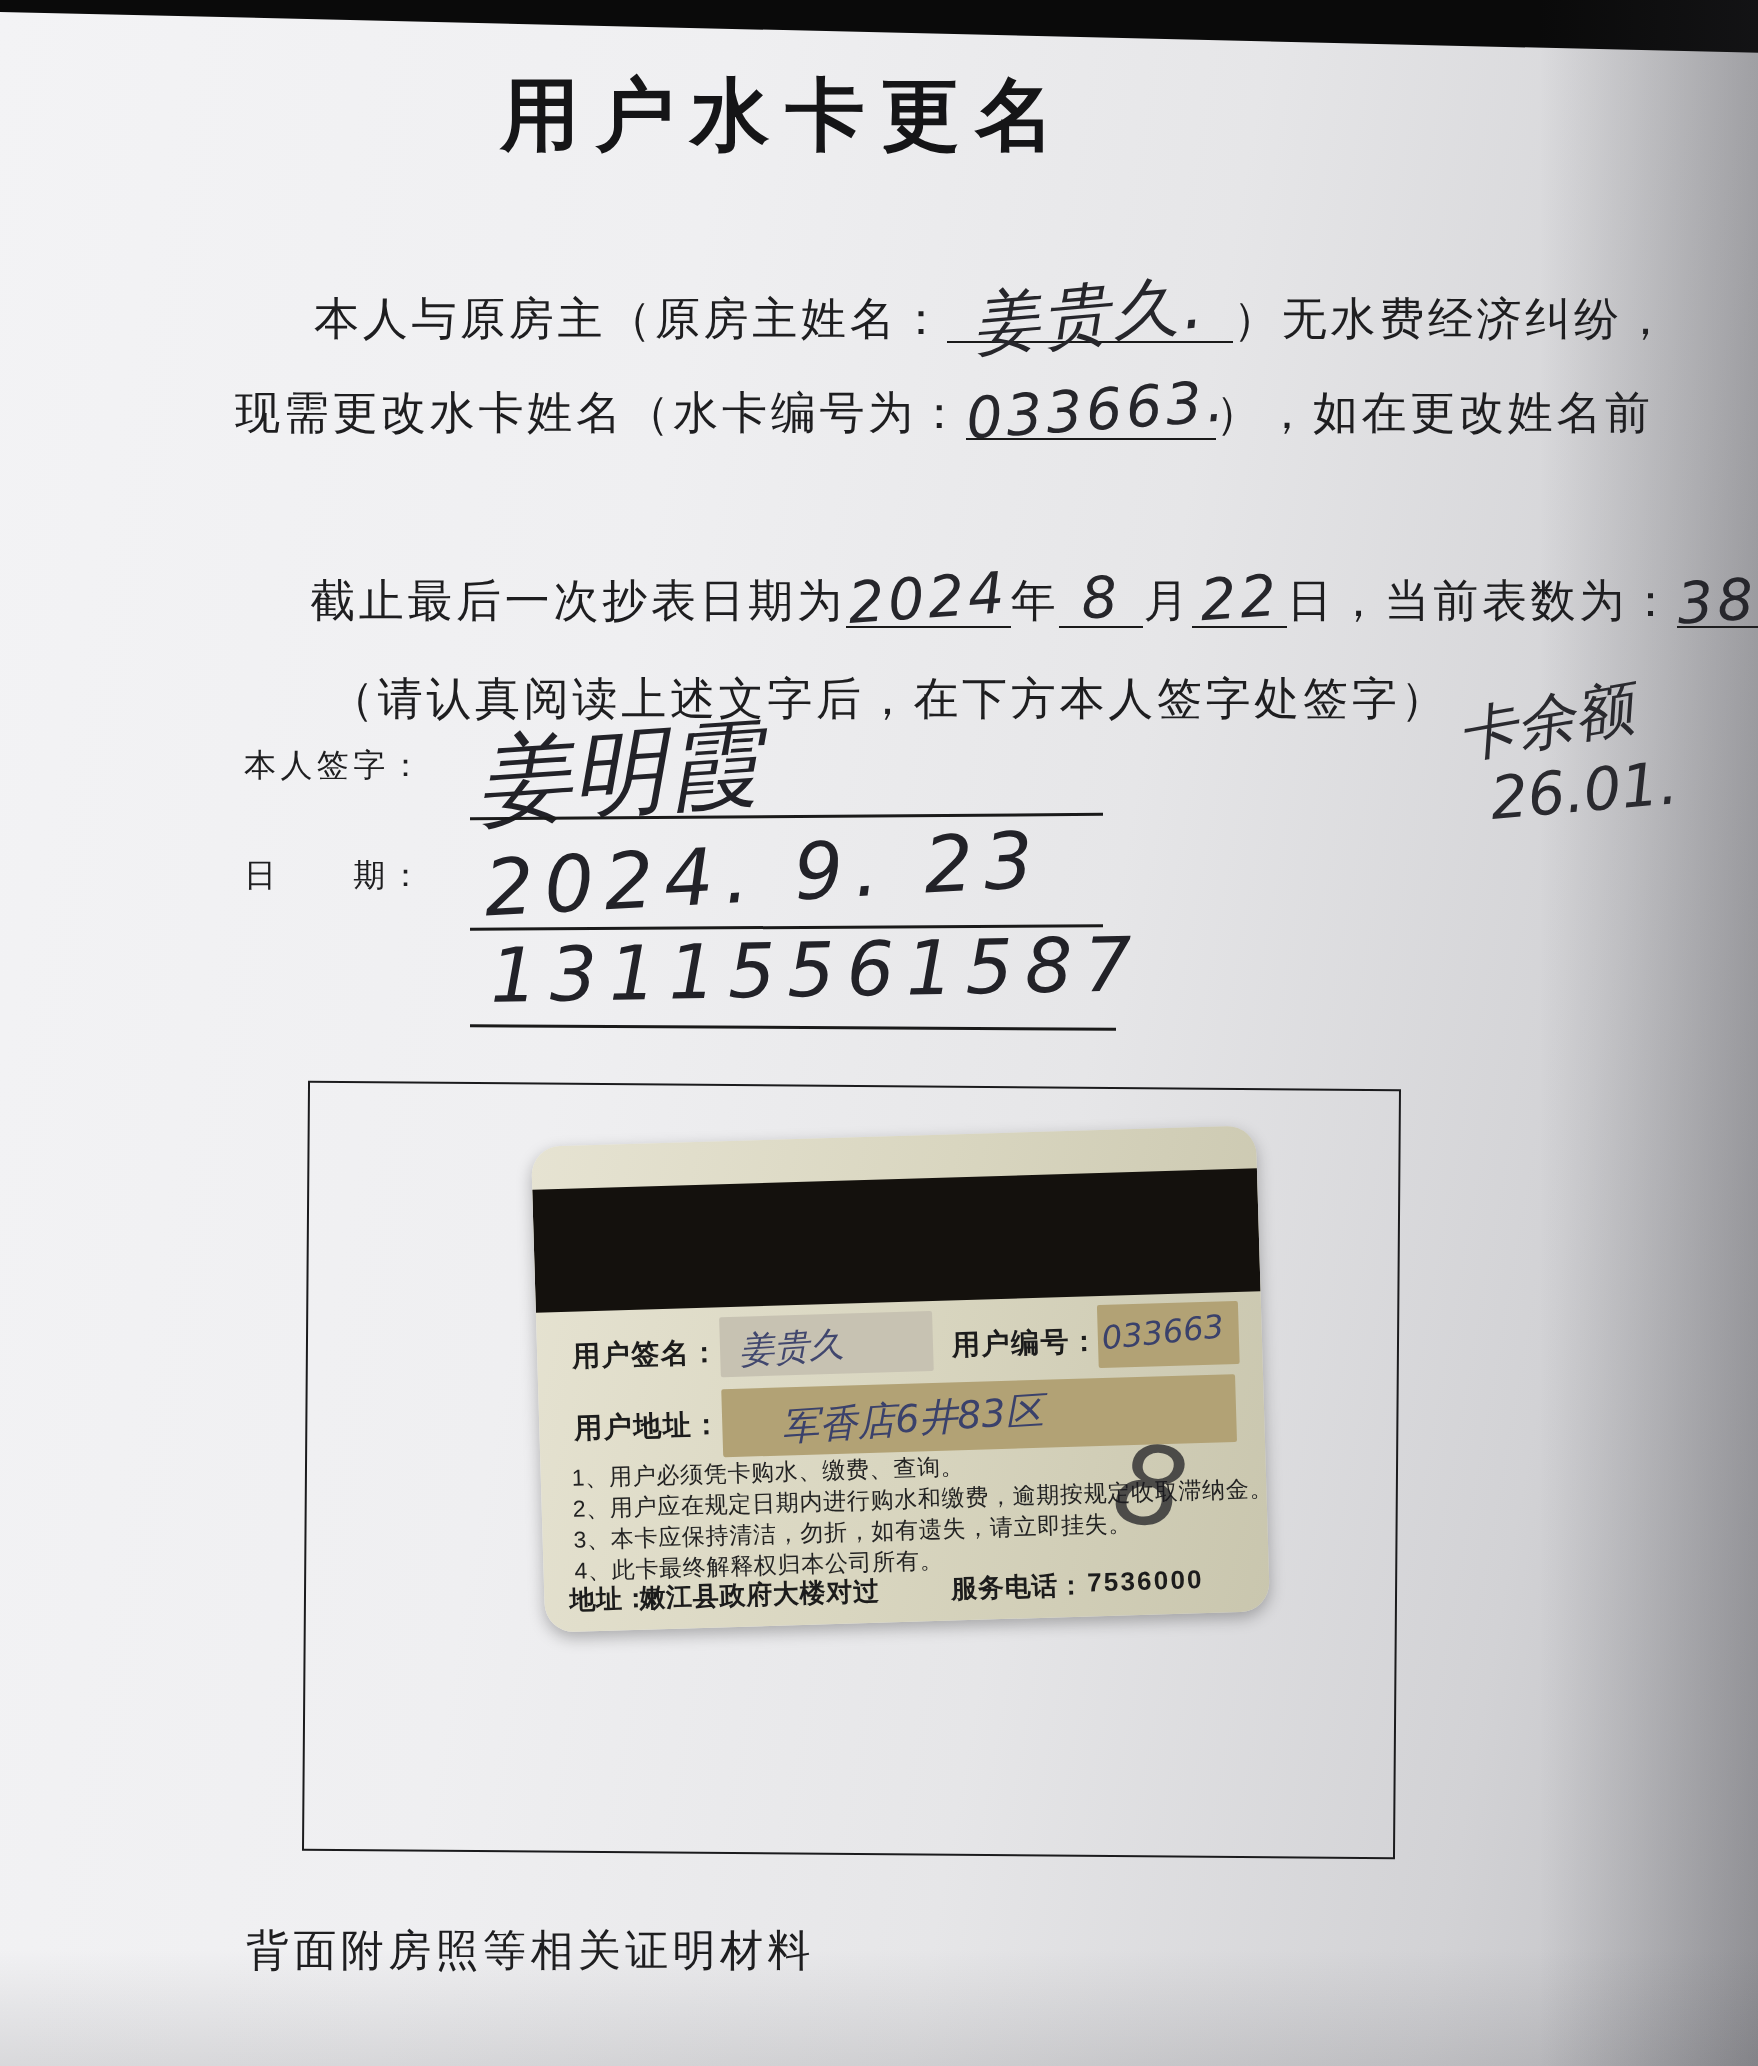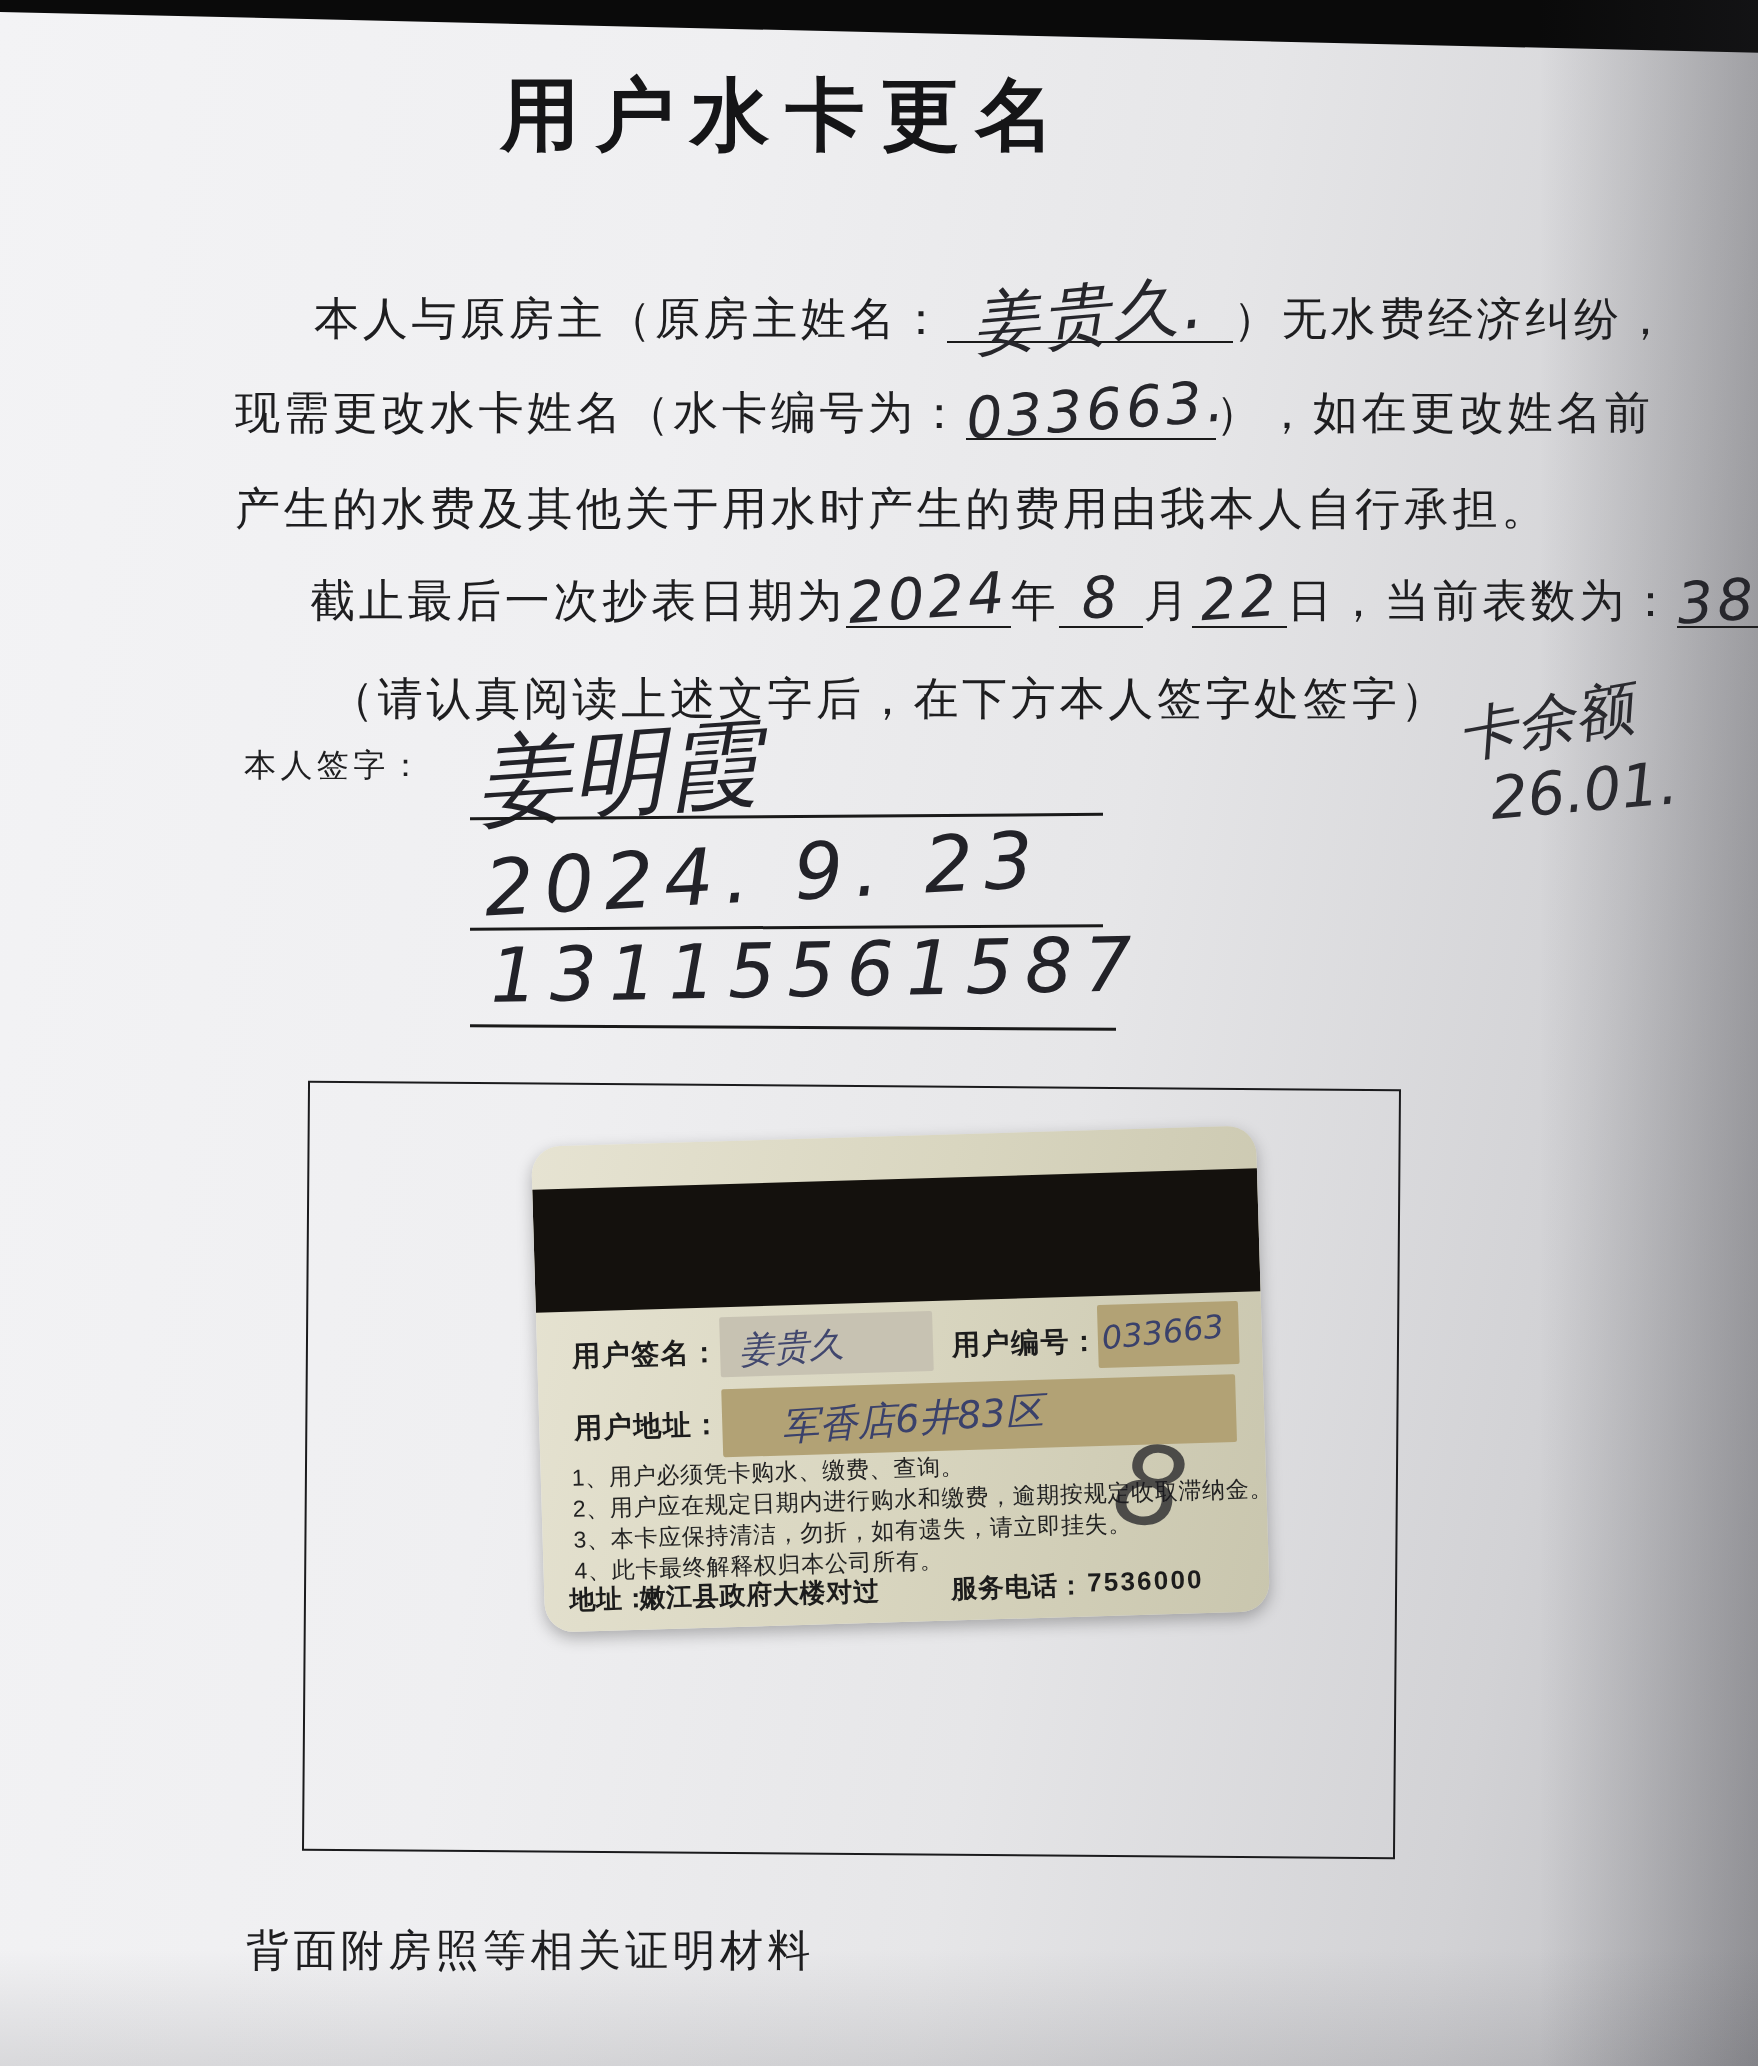--- a/index.html
+++ b/index.html
@@ -101,35 +101,35 @@
   <div class="title">用户水卡更名</div>
 
   <div class="line" style="left:314px;top:288px;">
     <span>本人与原房主（原房主姓名：</span><span class="fill" style="width:286px;"><span class="hw">姜贵久.</span></span><span>）无水费经济纠纷，</span>
   </div>
 
   <div class="line" style="left:235px;top:383px;">
     <span>现需更改水卡姓名（水卡编号为：</span><span class="fill small" style="width:250px;"><span class="hw">033663.</span></span><span>），如在更改姓名前</span>
   </div>
 
-  <div class="line" style="left:235px;top:479px;">产生的水费及其他关于用水时产生的费用由我本人自行承担。</div>
 
   <div class="line" style="left:310px;top:571px;">
     <span>截止最后一次抄表日期为</span><span class="fill small" style="width:165px;"><span class="hw">2024</span></span><span>年</span><span class="fill small" style="width:84px;"><span class="hw">8</span></span><span>月</span><span class="fill small" style="width:95px;"><span class="hw">22</span></span><span>日，当前表数为：</span><span class="fill small" style="width:125px;"><span class="hw">389。</span></span>
   </div>
 
   <div class="line" style="left:329px;top:669px;text-align:right;">（请认真阅读上述文字后，在下方本人签字处签字）</div>
 
   <div class="margin-note" style="left:1457px;top:683px;transform:rotate(-10deg);">卡余额</div>
   <div class="margin-note" style="left:1490px;top:756px;transform:rotate(-5deg);">26.01.</div>
 
   <div class="field-label" style="left:244px;top:744px;">本人签字：</div>
   <div class="field-value" style="left:477px;top:710px;font-size:94px;transform:rotate(-4deg);">姜明霞</div>
   <div class="field-line" style="left:470px;top:815px;width:633px;transform:rotate(-0.4deg);"></div>
 
+  <div class="field-label" style="left:244px;top:854px;">日　　期：</div>
   <div class="field-value" style="left:484px;top:829px;font-size:78px;letter-spacing:10.3px;transform:rotate(-3deg);">2024. 9. 23</div>
   <div class="field-line" style="left:470px;top:926px;width:633px;transform:rotate(-0.3deg);"></div>
 
   <div class="field-value" style="left:490px;top:926px;font-size:75px;letter-spacing:11.7px;transform:rotate(-1deg);">13115561587</div>
   <div class="field-line" style="left:470px;top:1026px;width:646px;transform:rotate(0.3deg);"></div>
 
 
   <div class="copy-box"></div>
 
   <div class="card">

